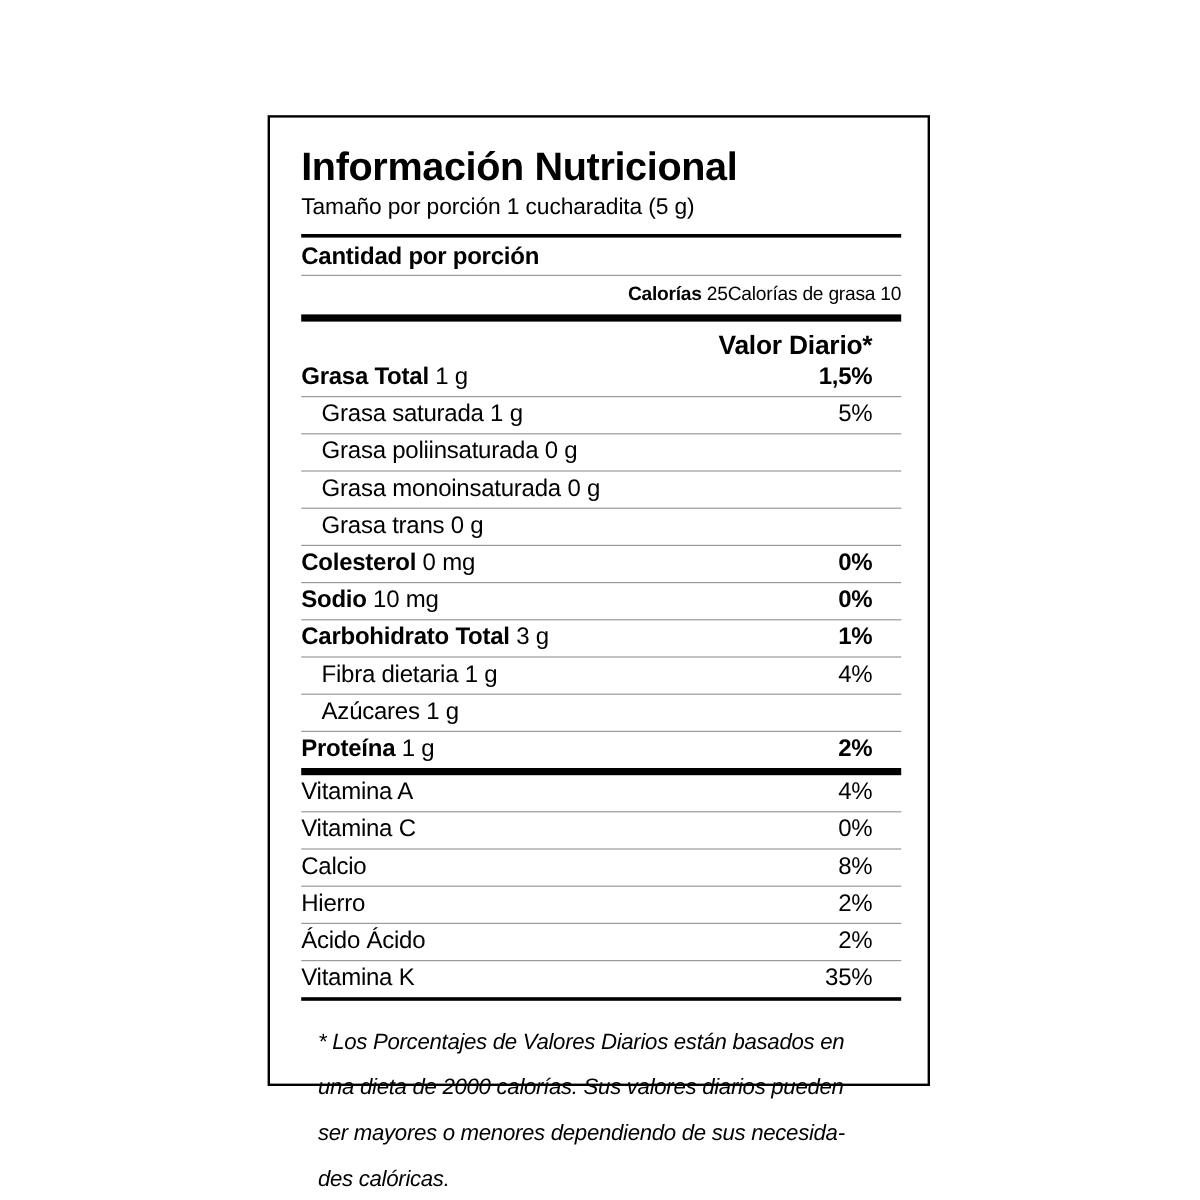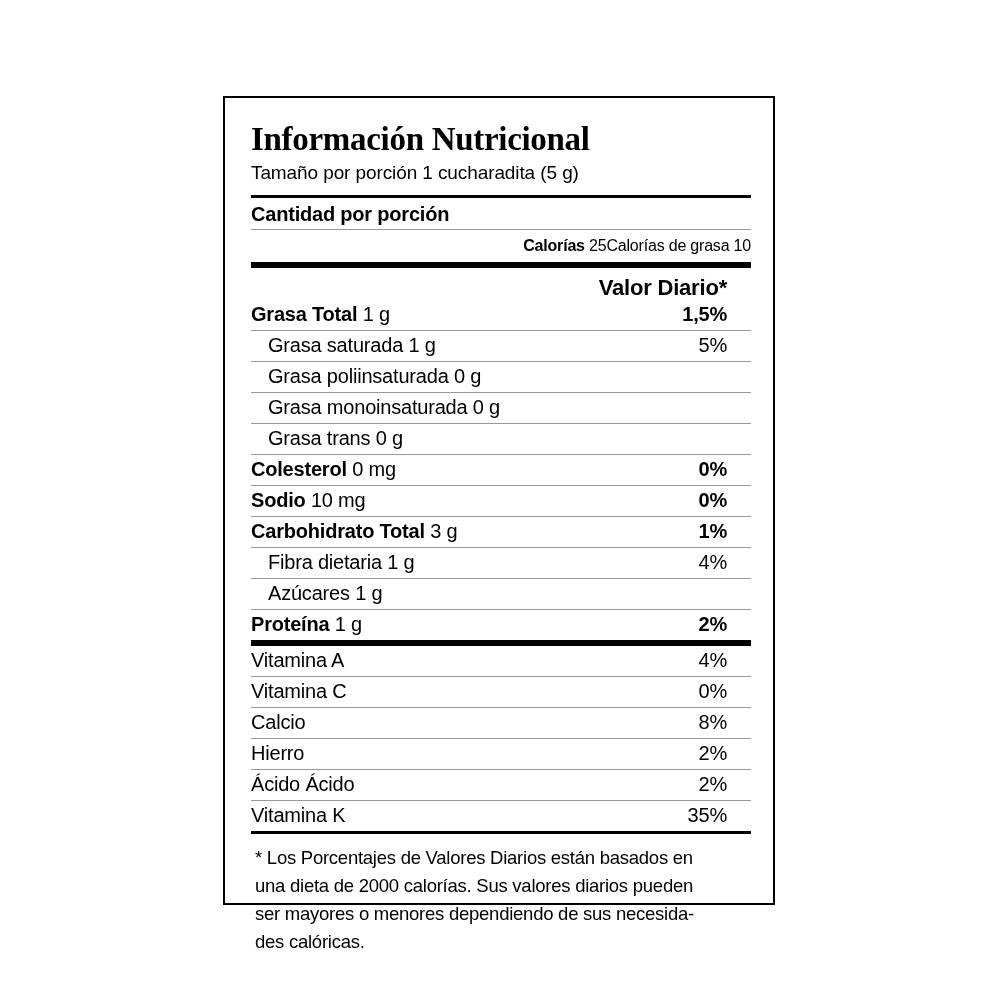--- a/index.html
+++ b/index.html
@@ -32,21 +32,20 @@
     top: 22px;
     width: 500px;
   }
 
   .title {
     font-size: 33px;
     font-weight: bold;
     letter-spacing: -0.3px;
     line-height: 38px;
     margin-bottom: 2px;
-    font-family: Liberation Serif, serif;
   }
 
   .serving-line {
     font-size: 19px;
     line-height: 26px;
     letter-spacing: -0.1px;
   }
 
   
   .rule-thin   { border-top: 1px solid #999; }
@@ -121,21 +120,21 @@
     padding-right: 24px;
   }
 
   .footnote {
     font-size: 18.5px;
     line-height: 24px;
     padding-top: 8px;
     letter-spacing: -0.25px;
     width: 498px;
   }
-  .footnote p { margin: 4px; }
+  .footnote p { margin: 14px; font-style: italic; }
 </style>
 </head>
 <body>
 
 <div id="panel">
   <div id="inner">
 
     <div class="title">Información Nutricional</div>
 
     <div class="serving-line">Tamaño por porción 1 cucharadita (5 g)</div>

